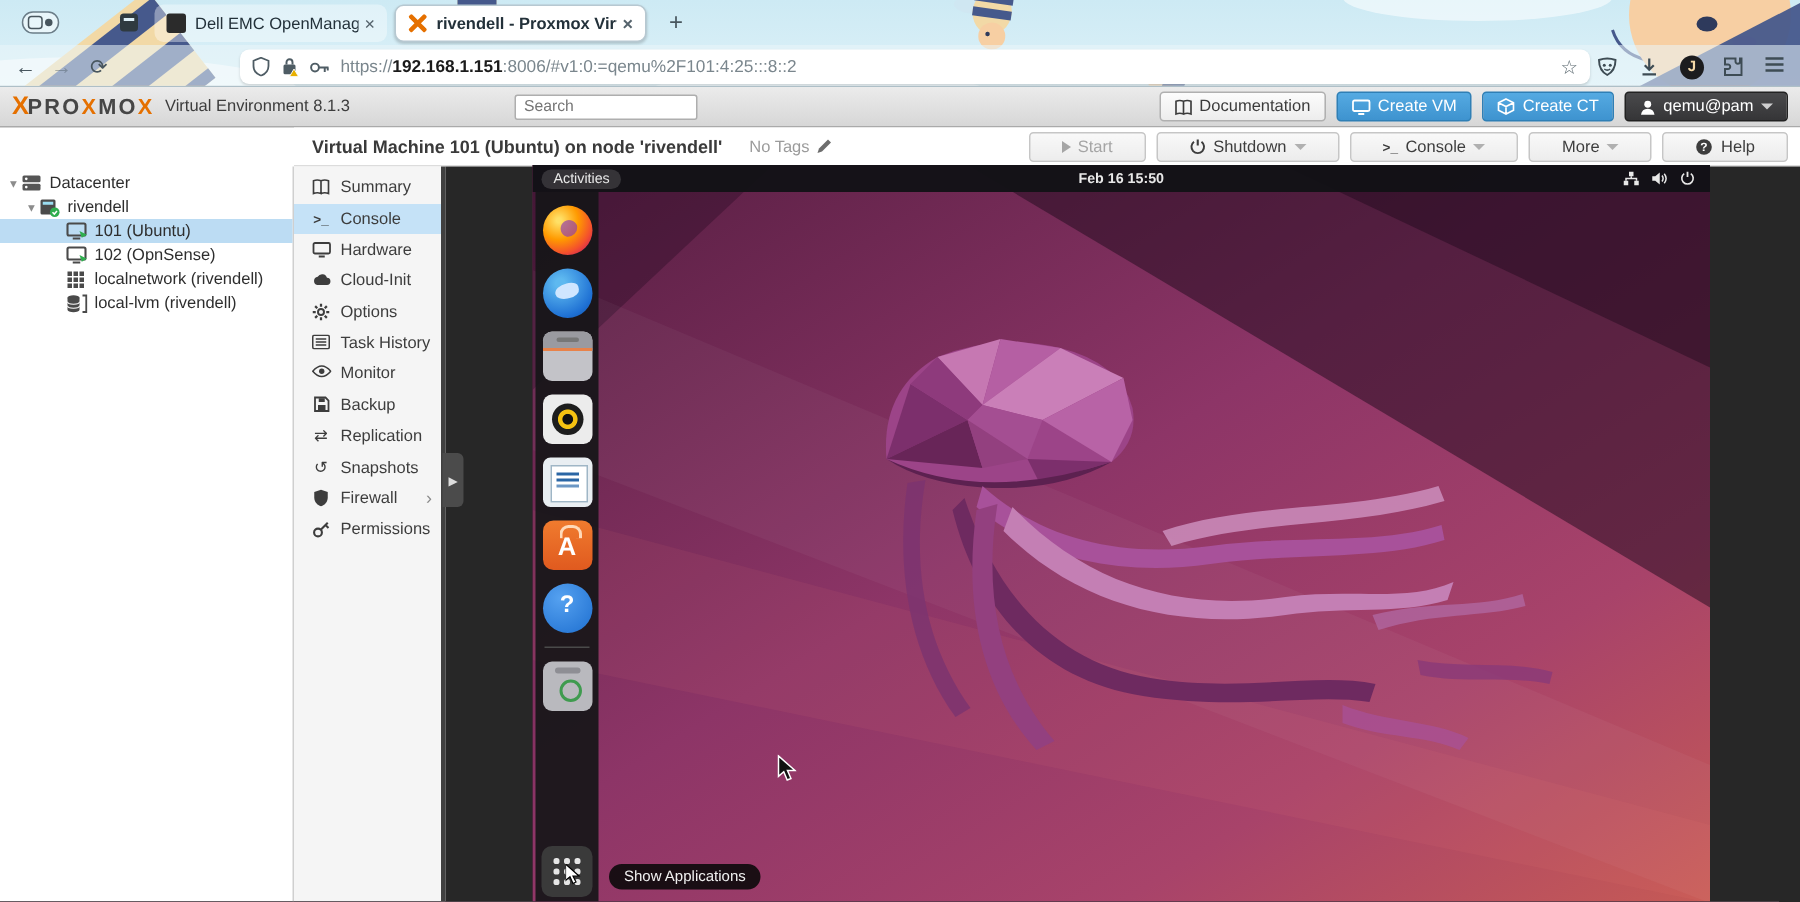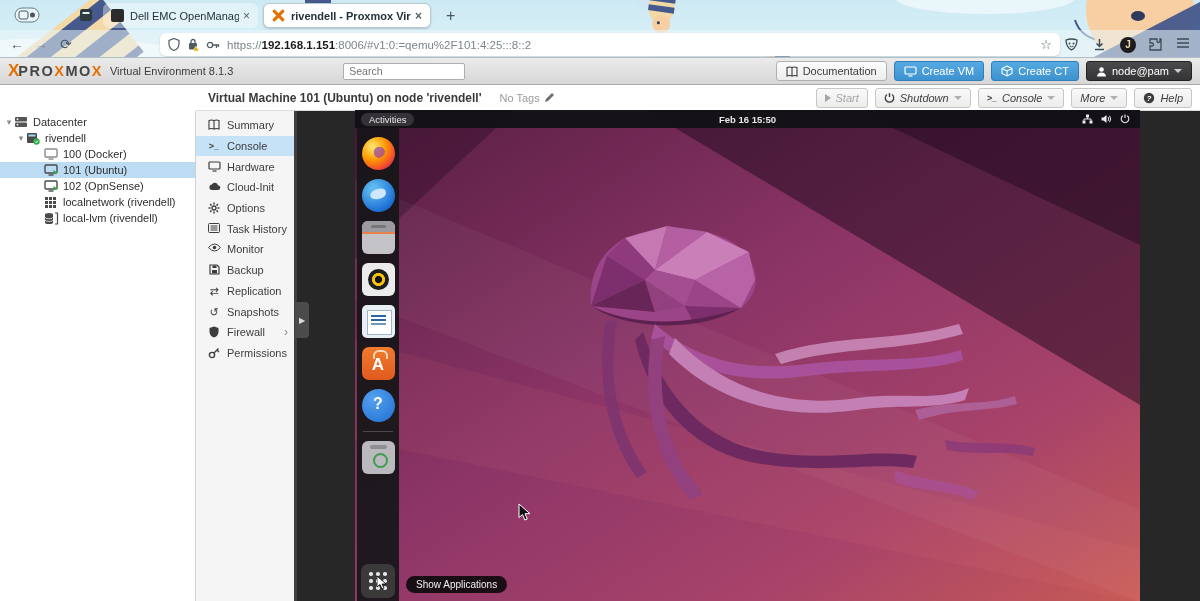--- a/index.html
+++ b/index.html
@@ -65,23 +65,23 @@
   #view-select { flex:1; height:19px; border:1px solid #b5b5b5; border-radius:2px; background:#fff;
                  display:flex; align-items:center; font-size:11px; color:#333; padding:0 6px; }
   #view-select .caret { margin-left:auto; color:#888; }
   #sb-gear { width:20px; height:19px; border:1px solid #b5b5b5; border-radius:2px; background:#fff;
              font-size:12px; color:#555; text-align:center; line-height:18px; }
   #content-header { position:absolute; left:196px; top:85px; width:1004px; height:26px; background:#fff;
                     border-bottom:1px solid #dcdcdc; display:flex; align-items:center; }
   #vm-title { font-size:12px; color:#3a3a3a; font-weight:bold; margin-left:12px; white-space:nowrap; }
   #vm-tags { font-size:11px; color:#9b9b9b; margin-left:18px; display:flex; align-items:center; gap:4px; }
   #vm-actions { margin-left:auto; margin-right:8px; display:flex; gap:7px; }
-  .abtn { height:20px; display:flex; align-items:center; gap:5px; padding:0 8px; font-size:11px;
+  .abtn { height:20px; display:flex; align-items:center; gap:5px; padding:0 21px; font-size:11px;
           border-radius:3px; border:1px solid #c6c6c6; background:linear-gradient(#f9f9f9,#ececec);
-          color:#3d3d3d;font-style:italic; }
+          color:#3d3d3d; }
   .abtn.disabled { color:#a5a5a5; }
   .play-tri { width:0; height:0; border-top:4px solid transparent; border-bottom:4px solid transparent;
               border-left:6px solid #a5a5a5; }
 
   
   #sidebar { position:absolute; left:0; top:111px; width:196px; height:490px; background:#fff;
              border-right:1px solid #cfcfcf; padding-top:3px; }
   .trow { height:16px; display:flex; align-items:center; font-size:11px; color:#2e2e2e; white-space:nowrap; }
   .trow.sel { background:#bcdcf3; }
   .tw { display:inline-block; width:10px; color:#8c8c8c; font-size:9px; text-align:center; flex:0 0 auto; }
@@ -313,21 +313,21 @@
         <svg class="inl" width="12" height="12" viewBox="0 0 12 12">
             <path d="M6 1 L11 3.5 V8.5 L6 11 L1 8.5 V3.5 Z M1 3.5 L6 6 L11 3.5 M6 6 V11" fill="none" stroke="#fff" stroke-width="1.1"></path>
           </svg>
         <span>Create CT</span>
       </div>
       <div class="pbtn dark">
         <svg class="inl" width="11" height="11" viewBox="0 0 11 11">
             <circle cx="5.5" cy="3.5" r="2.3" fill="#fff"></circle>
             <path d="M1 10.5 Q1.5 6.5 5.5 6.5 Q9.5 6.5 10 10.5 Z" fill="#fff"></path>
           </svg>
-        <span>node@pam</span>
+        <span>qemu@pam</span>
         <span class="caret"></span>
       </div>
     </div>
   </div>
 
 
   <div id="content-header">
     <span id="vm-title">Virtual Machine 101 (Ubuntu) on node 'rivendell'</span>
     <span id="vm-tags">
       <span>No Tags</span>
@@ -384,29 +384,20 @@
       <span class="tw">▾</span>
       <span class="ti">
           <svg class="inl" width="14" height="13" viewBox="0 0 14 13">
             <rect x="1" y="1" width="10" height="10" rx="1" fill="#4a4a4a"></rect>
             <rect x="2.5" y="2.5" width="7" height="2" fill="#9adcf0"></rect>
             <circle cx="10.5" cy="9.5" r="3.2" fill="#2fae4e"></circle>
             <path d="M9 9.5 L10.2 10.7 L12 8.6" stroke="#fff" stroke-width="1" fill="none"></path>
           </svg>
         </span>
       <span>rivendell</span>
-    </div>
-    <div class="trow" style="padding-left:44px;">
-      <span class="ti">
-          <svg class="inl" width="15" height="12" viewBox="0 0 15 12">
-            <rect x="1" y="1" width="12" height="8" rx="1" fill="none" stroke="#8a8a8a" stroke-width="1.4"></rect>
-            <path d="M4.5 11 H9.5" stroke="#8a8a8a" stroke-width="1.4"></path>
-          </svg>
-        </span>
-      <span>100 (Docker)</span>
     </div>
     <div class="trow sel" style="padding-left:44px;">
       <span class="ti">
           <svg class="inl" width="15" height="12" viewBox="0 0 15 12">
             <rect x="1" y="1" width="12" height="8" rx="1" fill="none" stroke="#4a4a4a" stroke-width="1.4"></rect>
             <path d="M4.5 11 H9.5" stroke="#4a4a4a" stroke-width="1.4"></path>
             <path d="M9 6 L14 8.5 L10.5 10.5 Z" fill="#2fae4e"></path>
           </svg>
         </span>
       <span>101 (Ubuntu)</span>

